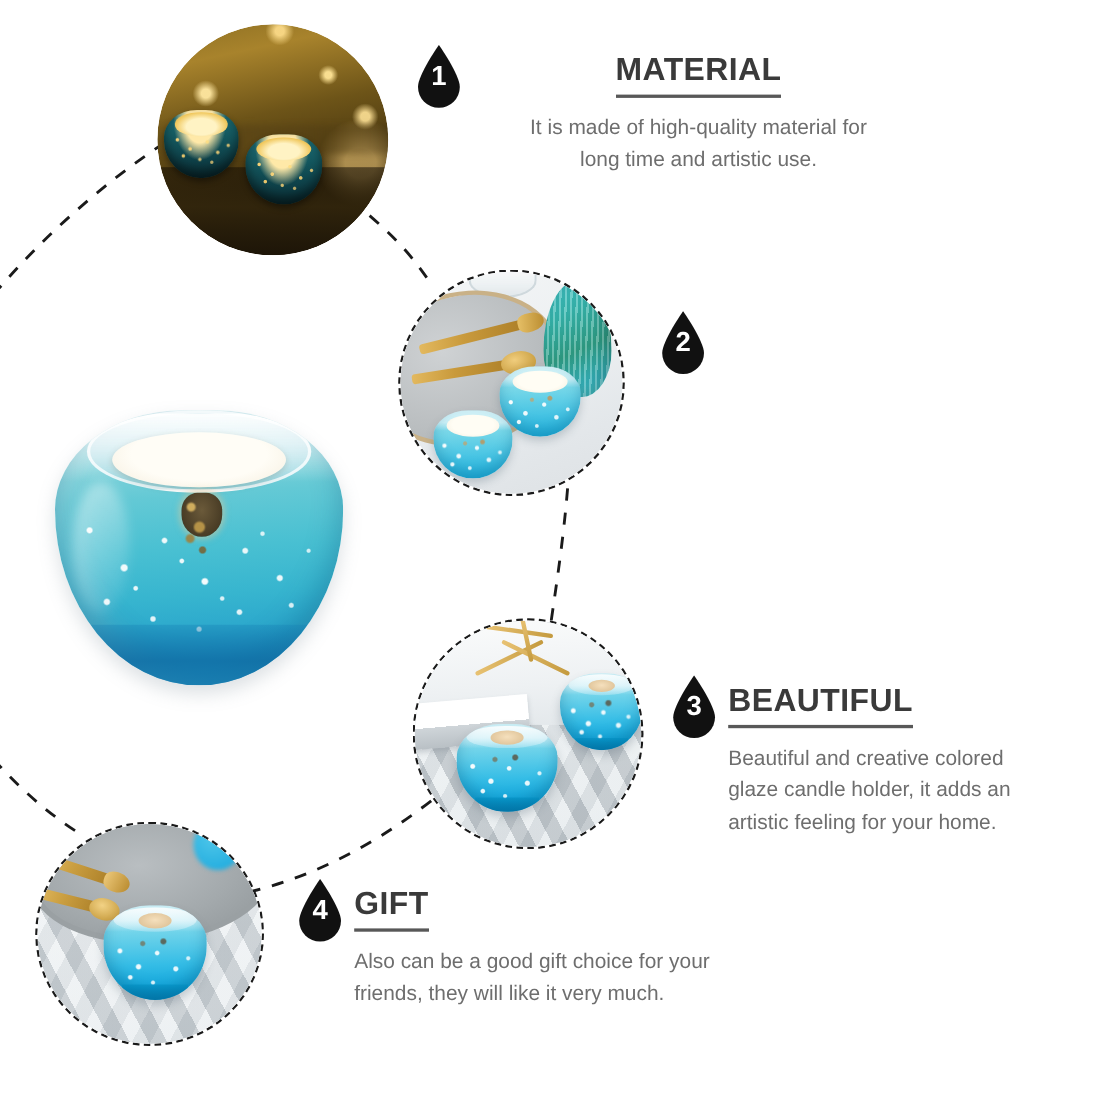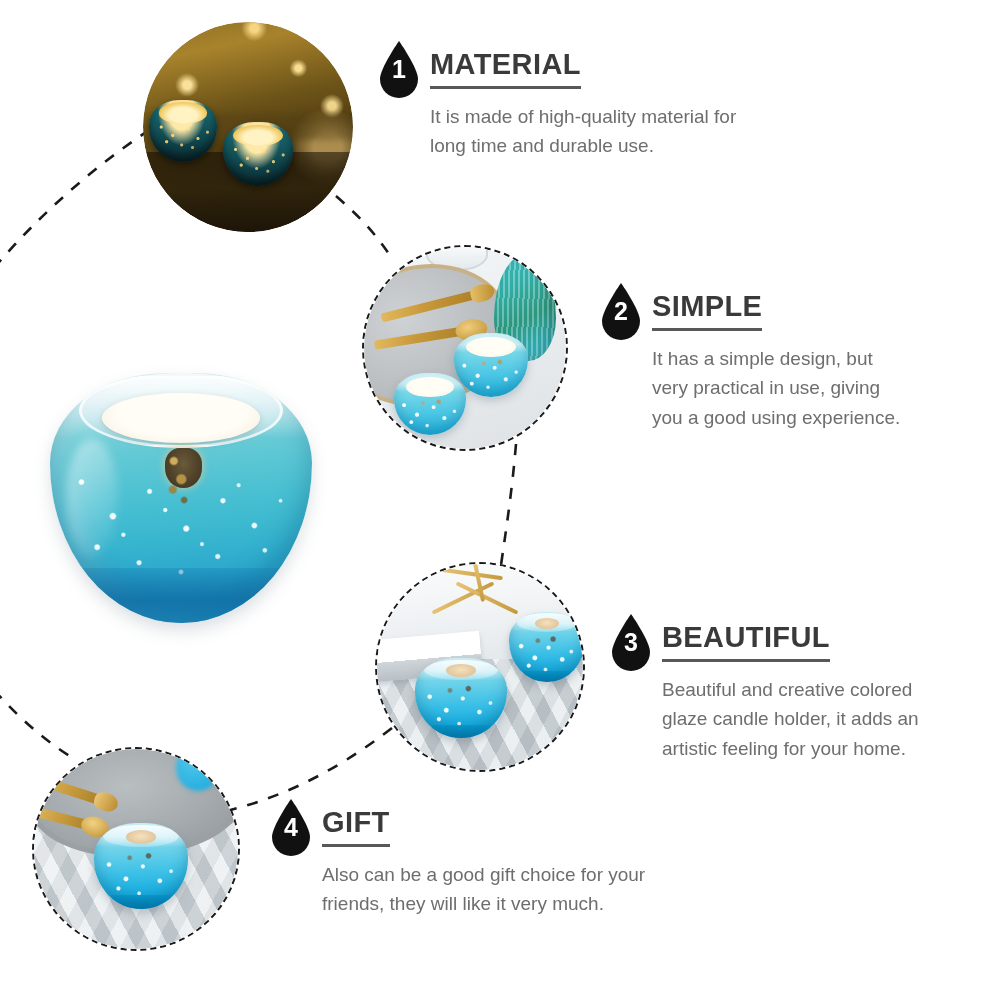--- a/index.html
+++ b/index.html
@@ -413,21 +413,21 @@
   }
   .block-body {
     margin-top: 13px;
     font-size: 19px;
     line-height: 1.55;
     color: #6e6e6e;
     font-family: "Liberation Sans", "DejaVu Sans", sans-serif;
     white-space: pre-line;
   }
 
-  #block-1 { left: 430px; top: 50px; width: 430px; }
+  #block-1 { left: 420px; top: 50px; width: 430px; text-align: center; }
   #block-2 { left: 652px; top: 292px; width: 340px; }
   #block-3 { left: 662px; top: 623px; width: 330px; }
   #block-4 { left: 322px; top: 808px; width: 430px; }
 
   #drop-1 { left: 376px; top: 40px; }
   #drop-2 { left: 598px; top: 282px; }
   #drop-3 { left: 608px; top: 613px; }
   #drop-4 { left: 268px; top: 798px; }
 </style>
 </head>
@@ -563,29 +563,23 @@
   <div class="drop" id="drop-4">
     <svg viewBox="0 0 46 62">
       <path d="M23 1 C23 1, 4 28, 4 39 a19 19 0 0 0 38 0 C42 28, 23 1, 23 1 Z" fill="#111111"></path>
     </svg>
     <span class="drop-num">4</span>
   </div>
 
   <div class="block" id="block-1">
     <div class="block-title">MATERIAL</div>
     <div class="block-body">It is made of high-quality material for
-long time and durable use.</div>
-  </div>
-
-  <div class="block" id="block-2">
-    <div class="block-title">SIMPLE</div>
-    <div class="block-body">It has a simple design, but
-very practical in use, giving
-you a good using experience.</div>
-  </div>
+long time and artistic use.</div>
+  </div>
+
 
   <div class="block" id="block-4">
     <div class="block-title">GIFT</div>
     <div class="block-body">Also can be a good gift choice for your
 friends, they will like it very much.</div>
   </div>
 
   <div class="block" id="block-3">
     <div class="block-title">BEAUTIFUL</div>
     <div class="block-body">Beautiful and creative colored

